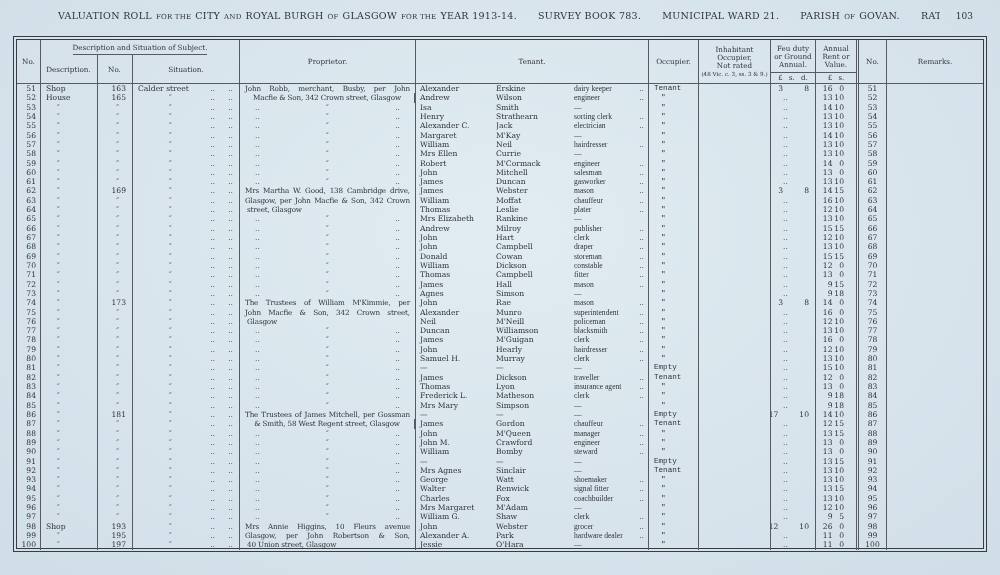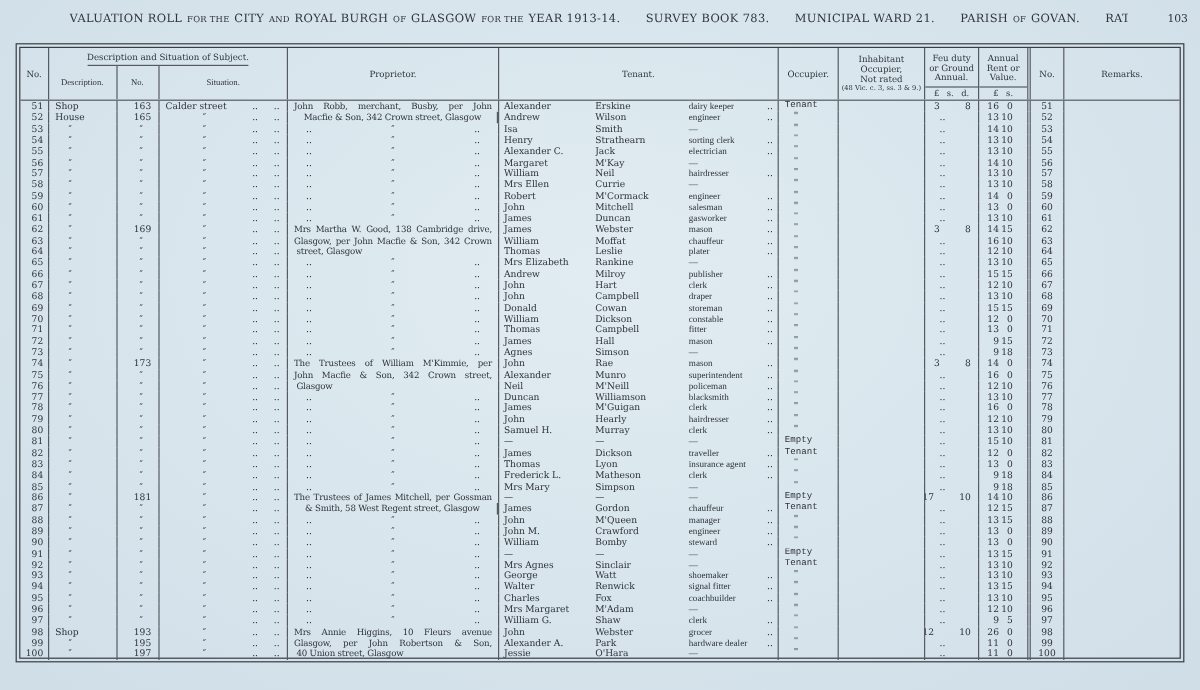--- a/index.html
+++ b/index.html
@@ -7,35 +7,35 @@
   body{ background:#c9d9e3; }
   .page{ position:relative; width:1000px; height:575px; background:var(--paper);
          font-family:"DejaVu Serif","Liberation Serif",serif; color:var(--ink); overflow:hidden;
          background-image:radial-gradient(ellipse at 50% 40%, rgba(255,255,255,.18), rgba(120,140,160,.10)); }
   
   .title{ position:absolute; top:10px; left:58px; right:60px; display:flex; align-items:baseline;
           white-space:nowrap; overflow:hidden; }
   .tseg{ font-size:9.5px; letter-spacing:.3px; margin-right:4px; }
   .tseg.sm{ font-size:7px; letter-spacing:.2px; }
   .tgap{ width:17px; flex:none; }
-  .pageno{ position:absolute; top:11px; right:10px; font-size:9px; }
+  .pageno{ position:absolute; top:11px; right:27px; font-size:9px; }
   
   .frame{ position:absolute; left:13px; right:13px; top:36px; height:516px;
           border:4px double var(--frame); background:rgba(255,255,255,.05); }
   .grid{ display:grid; grid-template-columns:24px 57px 35px 107px 176px 233px 50px 72px 45px 43px 28px 1fr; }
   
   .header{ display:grid; grid-template-columns:24px 199px 176px 233px 50px 72px 45px 43px 28px 1fr;
            height:44px; border-bottom:1px solid var(--ln); font-size:7.2px; }
   .hc{ border-right:1px solid var(--ln); display:flex; align-items:center; justify-content:center;
        text-align:center; overflow:hidden; }
   .hc.last{ border-right:none; }
   .dgroup{ display:flex; flex-direction:column; padding:0; }
   .gh{ height:15px; line-height:15px; border-bottom:1px solid var(--ln); text-align:center; }
   .subs{ flex:1; display:grid; grid-template-columns:57px 35px 107px; }
-  .sub{ display:flex; align-items:center; justify-content:center;font-family:Liberation Serif, serif; }
+  .sub{ display:flex; align-items:center; justify-content:center; }
   .sub.b{ border-right:1px solid var(--ln); }
   .vcol{ flex-direction:column; justify-content:flex-end; padding:0; }
   .hlines{ white-space:pre-line; line-height:8px; margin:auto 0; padding-top:2px; }
   .units{ width:100%; border-top:1px solid var(--ln); text-align:center; font-size:7px;
           line-height:10px; word-spacing:4px; }
   .inh3{ flex-direction:column; line-height:8px; }
   .tiny{ font-size:5.6px; }
   
   .tbody{ }
   .row{ height:9.32px; line-height:9.32px; font-size:7.6px; white-space:nowrap; }

